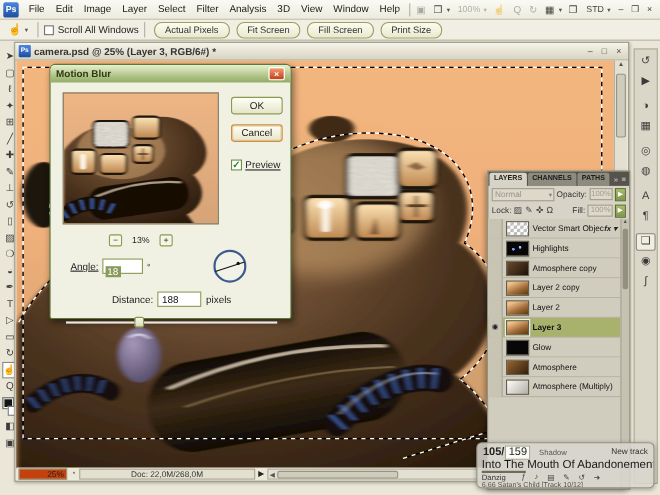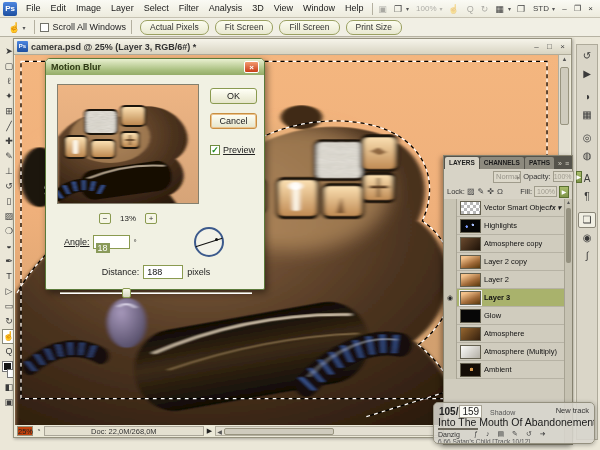--- a/index.html
+++ b/index.html
@@ -42,42 +42,42 @@
   .doc-icon { width:11px; height:11px; background:linear-gradient(#4d86e0,#1d4fa0); color:#fff; font-size:6px; font-weight:bold; text-align:center; line-height:11px; border-radius:1px; }
   .doc-title { font-size:9px; font-weight:bold; color:#333; white-space:nowrap; overflow:hidden; flex:1; }
   .doc-wc { display:flex; gap:2px; }
   .doc-wc span { width:11px; font-size:8px; color:#444; text-align:center; }
   .canvas { position:absolute; left:1px; top:16px; width:544px; height:371px; background:#eeb07c; overflow:hidden; }
   .vscroll { position:absolute; right:1px; top:16px; width:12px; height:371px; background:#e3dfd1; border-left:1px solid #b2ae9e; font-size:6px; color:#555; text-align:center; }
   .vs-up { position:absolute; top:1px; left:0; right:0; }
   .vs-dn { position:absolute; bottom:1px; left:0; right:0; }
   .vs-thumb { position:absolute; left:1px; top:12px; width:9px; height:58px; background:#cfcbbd; border:1px solid #98947f; border-radius:2px; }
   .statusbar { position:absolute; left:1px; bottom:1px; width:556px; height:11px; background:#ece9d8; display:flex; align-items:center; gap:3px; padding:0 2px; }
-  .zoom-box { width:16px; height:10px; background:#c2410c; border:1px solid #98947f; font-size:7.5px; color:#222; text-align:center; padding-right:2px; line-height:9px; }
+  .zoom-box { width:44px; height:10px; background:#c2410c; border:1px solid #98947f; font-size:7.5px; color:#222; text-align:right; padding-right:2px; line-height:9px; }
   .status-icon { font-size:8px; color:#666; }
   .doc-size-box { width:160px; height:10px; background:#e4e0d0; border:1px solid #aaa698; font-size:7.5px; color:#333; text-align:center; line-height:9px; }
   .status-arrow { font-size:7px; color:#222; }
   .hscroll { flex:1; height:10px; background:#e3dfd1; border:1px solid #b2ae9e; position:relative; font-size:6px; color:#555; }
   .hs-l { position:absolute; left:1px; top:1px; } .hs-r { position:absolute; right:1px; top:1px; }
   .hs-thumb { position:absolute; left:8px; top:1px; width:110px; height:7px; background:#cfcbbd; border:1px solid #98947f; border-radius:2px; }
 
   
   .dock { position:absolute; left:576px; top:44px; width:22px; height:396px; background:#dad6c8; border:1px solid #aeaa9a; z-index:20; display:flex; flex-direction:column; align-items:center; padding-top:3px; }
   .dock-btn { width:18px; height:16px; margin-bottom:2px; font-size:10px; color:#3a3a3a; text-align:center; line-height:16px; border-radius:2px; }
   .dock-btn.group-start { margin-top:5px; }
   .dock-btn.selected { background:#f0eee2; border:1px solid #8a8678; line-height:14px; }
 
   
   .layers-panel { position:absolute; left:443px; top:155px; width:130px; height:290px; background:#d7d3c6; border:1px solid #86826f; box-shadow:-2px 2px 5px rgba(0,0,0,.35); z-index:30; }
   .lp-tabs { height:13px; background:#55534b; display:flex; align-items:flex-end; padding:1px 1px 0 1px; gap:1px; }
   .lp-tab { height:12px; padding:0 4px; font-size:6.5px; font-weight:bold; color:#1c1c1c; background:#8d8a7e; border-radius:2px 2px 0 0; line-height:12px; white-space:nowrap; }
   .lp-tab.active { background:#d7d3c6; }
   .lp-tabicons { margin-left:auto; display:flex; gap:3px; font-size:7px; color:#d8d4c8; padding:0 2px 2px 0; }
   .lp-row { height:15px; display:flex; align-items:center; padding:0 3px; gap:2px; font-size:7.5px; color:#333; }
-  .blend-box { width:60px; height:12px; background:#dcd8ca; border:1px solid #a09c8c; color:#98948a; font-size:7.5px; line-height:10px; padding-left:2px; position:relative;margin-left:46px; }
+  .blend-box { width:60px; height:12px; background:#dcd8ca; border:1px solid #a09c8c; color:#98948a; font-size:7.5px; line-height:10px; padding-left:2px; position:relative; }
   .blend-box::after { content:"▾"; position:absolute; right:1px; top:1px; font-size:6px; color:#88847a; }
   .lbl { white-space:nowrap; }
   .val-box { width:23px; height:11px; background:#dcd8ca; border:1px solid #a09c8c; color:#a09c90; font-size:7px; text-align:right; line-height:9px; padding-right:1px; }
   .green-btn { width:10px; height:12px; background:linear-gradient(#a9bd6b,#7e9448); border:1px solid #5a7030; color:#fff; font-size:6px; text-align:center; line-height:11px; }
   .lock-ico { font-size:8px; color:#444; }
   .lp-list { position:absolute; left:0; top:43px; right:8px; bottom:0; background:#d0ccbe; overflow:hidden; }
   .layer-row { height:18px; display:flex; align-items:center; border-bottom:1px solid #b6b2a4; background:#d0ccbe; }
   .layer-row.selected { background:#a9b26c; }
   .eye-box { width:13px; height:18px; border-right:1px solid #a8a494; background:#c8c4b4; text-align:center; font-size:7px; color:#222; line-height:18px; flex:none; }
   .layer-row .eye-glyph { visibility:hidden; }
@@ -497,26 +497,20 @@
           <div class="layer-row">
             <span class="eye-box"><span class="eye-glyph">◉</span></span>
             <span class="layer-thumb thumb-brown"></span>
             <span class="layer-name">Atmosphere</span>
 
           </div>
           <div class="layer-row">
             <span class="eye-box"><span class="eye-glyph">◉</span></span>
             <span class="layer-thumb thumb-white"></span>
             <span class="layer-name">Atmosphere (Multiply)</span>
-
-          </div>
-          <div class="layer-row">
-            <span class="eye-box"><span class="eye-glyph">◉</span></span>
-            <span class="layer-thumb thumb-dark-specks"></span>
-            <span class="layer-name">Ambient</span>
 
           </div>
         </div>
     </div>
     <div class="lp-scroll">
       <div>▲</div>
       <div class="thumb"></div>
     </div>
   </div>
 

